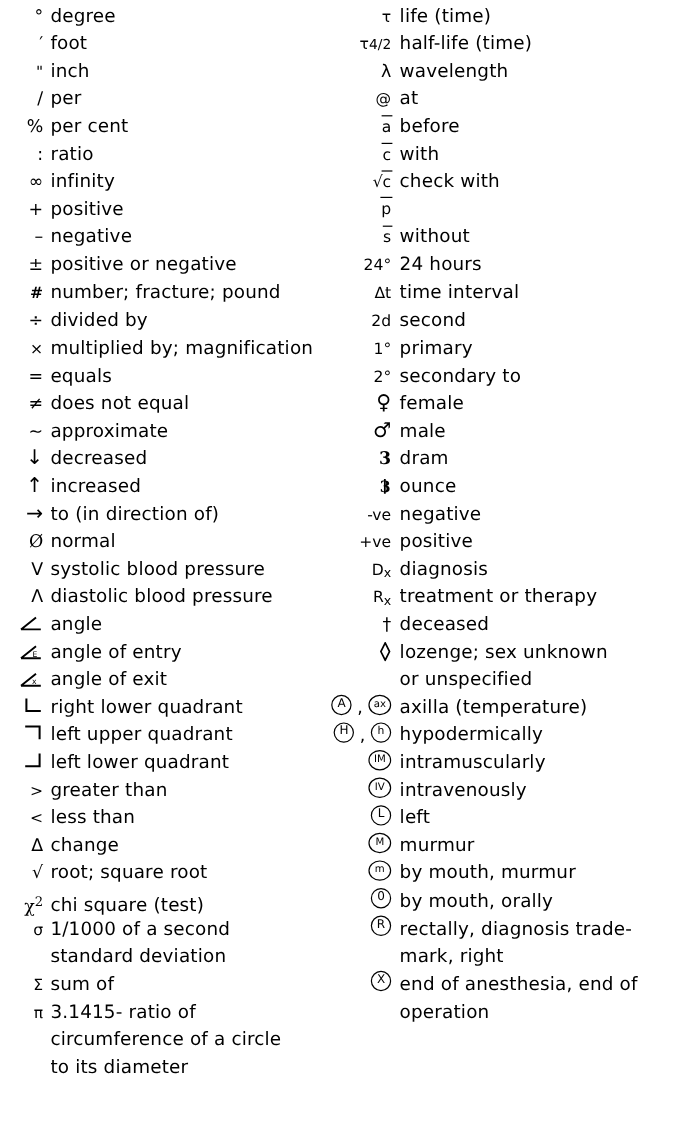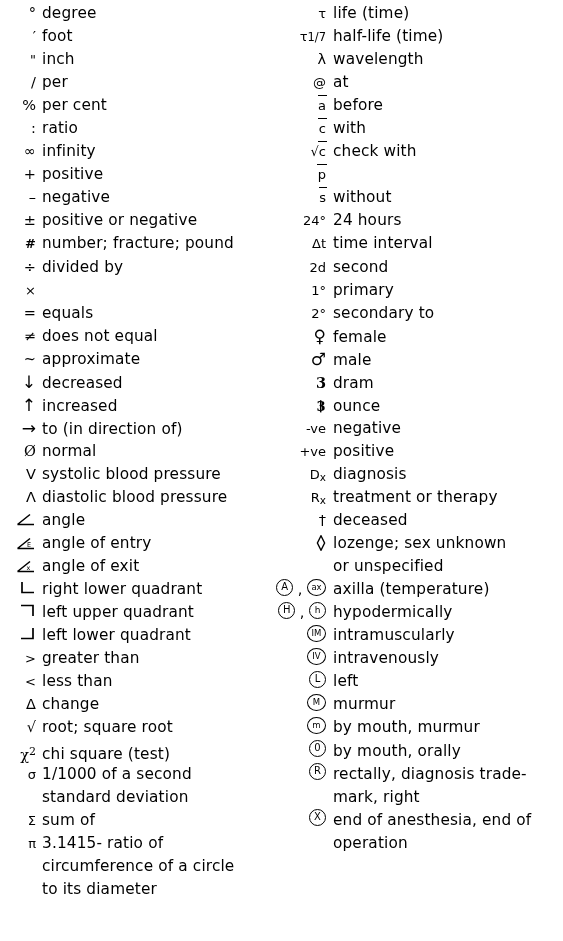--- a/index.html
+++ b/index.html
@@ -171,20 +171,21 @@
         <span class="lbl">number; fracture; pound</span>
       </div>
 
       <div class="row">
         <span class="sym">÷</span>
         <span class="lbl">divided by</span>
       </div>
 
       <div class="row">
         <span class="sym s-sm">×</span>
+        <span class="lbl">multiplied by; magnification</span>
       </div>
 
       <div class="row">
         <span class="sym">=</span>
         <span class="lbl">equals</span>
       </div>
 
       <div class="row">
         <span class="sym">≠</span>
         <span class="lbl">does not equal</span>
@@ -340,21 +341,21 @@
     </div>
 
     <div class="col col-right">
 
       <div class="row">
         <span class="sym s-sm">τ</span>
         <span class="lbl">life (time)</span>
       </div>
 
       <div class="row">
-        <span class="sym s-sm">τ<span class="half">1/7</span></span>
+        <span class="sym s-sm">τ<span class="half">4/2</span></span>
         <span class="lbl">half-life (time)</span>
       </div>
 
       <div class="row">
         <span class="sym">λ</span>
         <span class="lbl">wavelength</span>
       </div>
 
       <div class="row">
         <span class="sym s-sm">@</span>

